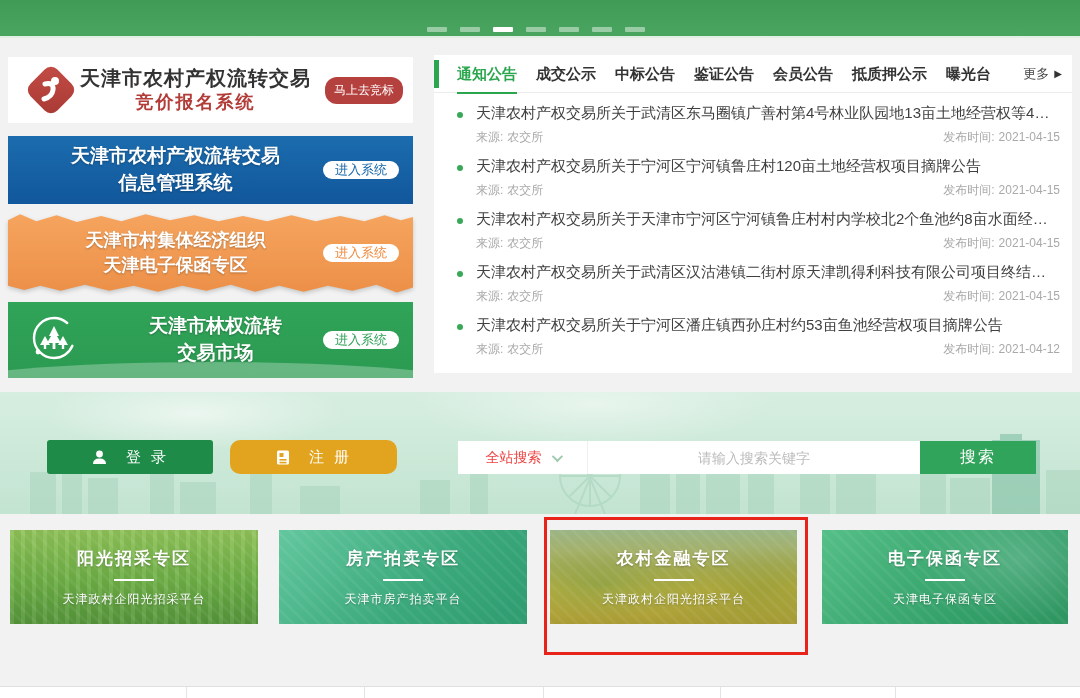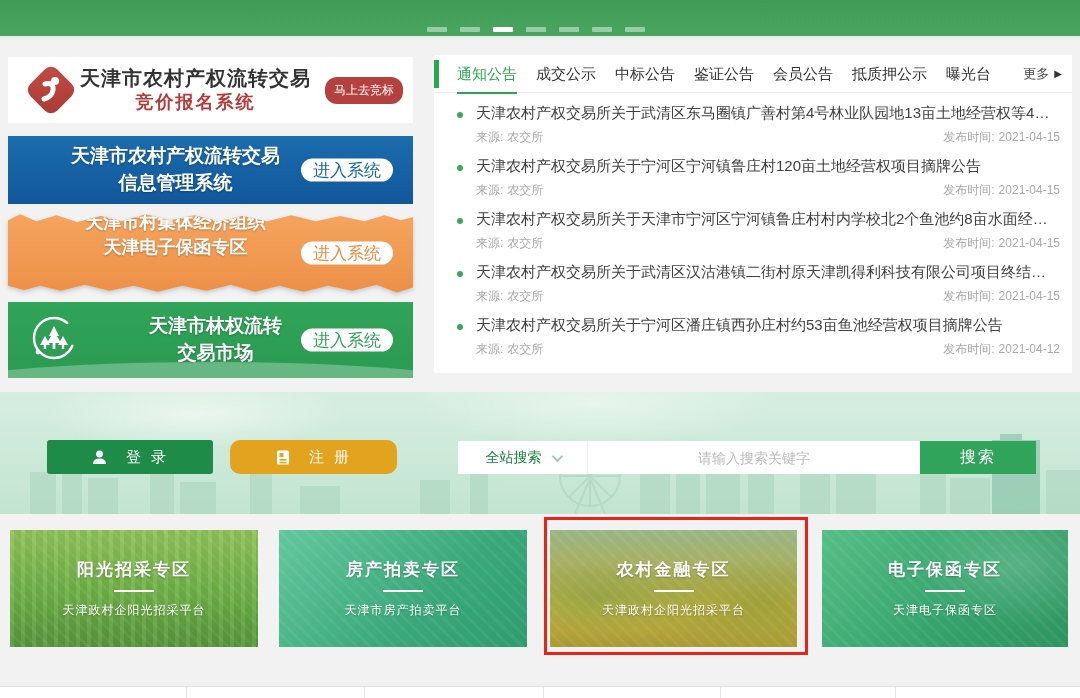--- a/index.html
+++ b/index.html
@@ -36,36 +36,36 @@
   .logo-sub { font-size:18px; font-weight:700; color:#b23c38; letter-spacing:2px; }
   .bid-btn {
     margin-right:10px; flex:0 0 auto; background:#b5413e; color:#ffffff;
     font-size:12px; padding:5px 9px; border:none; border-radius:12px; cursor:pointer;
   }
 
   .side-banner { position:absolute; left:8px; width:405px; color:#ffffff; }
   .side-banner .txt { flex:1; text-align:center; line-height:1.4; font-weight:700;
     text-shadow:0 1px 2px rgba(0,0,0,.28); }
   .enter-btn {
-    position:absolute; right:20px; top:50%; transform:translateY(-50%);
+    position:absolute; right:14px; top:50%; transform:translateY(-50%);
     background:#ffffff; border:none; border-radius:14px; padding:0 12px;
-    font-size:17px; cursor:pointer;
+    font-size:13px; cursor:pointer;
   }
   .banner-blue { top:136px; height:68px;
     background:linear-gradient(180deg,#1b6cae 0%,#11579b 100%);
     display:flex; align-items:center; }
   .banner-blue .txt { font-size:19px; padding-right:70px; }
   .banner-blue .enter-btn { color:#1766a8; }
 
   .banner-orange-wrap { top:210px; height:86px; filter:drop-shadow(0 2px 2px rgba(0,0,0,.18)); }
   .banner-orange {
     width:100%; height:100%;
     background:linear-gradient(180deg,#f6a55f 0%,#ec8f47 100%);
     clip-path:polygon(0 12%,3% 5%,7% 13%,12% 6%,17% 14%,23% 7%,28% 13%,34% 5%,40% 12%,46% 6%,52% 13%,58% 7%,64% 13%,70% 6%,76% 13%,82% 7%,88% 13%,93% 6%,97% 12%,100% 8%,100% 90%,96% 96%,91% 87%,85% 94%,79% 88%,73% 95%,67% 88%,61% 95%,55% 87%,49% 94%,43% 88%,37% 95%,31% 88%,25% 94%,19% 87%,13% 94%,8% 88%,4% 93%,0 88%);
-    display:flex; 
+    display:flex; align-items:center;
   }
   .banner-orange .txt { font-size:18px; padding-right:70px; }
   .banner-orange-wrap .enter-btn { color:#f08a3e; }
 
   .banner-green { top:302px; height:76px;
     background:linear-gradient(180deg,#30a458 0%,#2b9a52 100%);
     display:flex; align-items:center; overflow:hidden; }
   .banner-green::after { content:""; position:absolute; left:-15%; bottom:-30px;
     width:130%; height:46px; background:rgba(255,255,255,.28); border-radius:50%; }
   .banner-green .txt { font-size:19px; padding-right:60px; }
@@ -75,21 +75,21 @@
   
   .notice-panel {
     position:absolute; left:434px; top:55px; width:638px; height:318px;
     background:#ffffff;
   }
   .tabs-row {
     position:relative; height:38px; display:flex; align-items:center;
     padding:0 10px 0 23px; border-bottom:1px solid #ececec;
   }
   .tab-accent { position:absolute; left:0; top:5px; width:5px; height:28px; background:#2ca64e; }
-  .tab { position:relative; font-size:15px; font-weight:400; color:#333333;
+  .tab { position:relative; font-size:15px; font-weight:700; color:#333333;
     margin-right:19px; height:38px; line-height:38px; cursor:pointer; white-space:nowrap;text-align:center; }
   .tab.active { color:#2ca64e; }
   .tab.active::after { content:""; position:absolute; left:0; right:0; bottom:-1px;
     height:2px; background:#2ca64e; }
   .more-link { margin-left:auto; display:flex; align-items:center; gap:5px;
     font-size:13px; color:#444444; cursor:pointer; white-space:nowrap; }
   .more-arrow { font-size:10px; color:#333333; }
 
   .news-item { position:relative; padding:10px 12px 0 23px; height:53px; }
   .bullet { position:absolute; left:23px; top:19px; width:6px; height:6px;
@@ -117,35 +117,35 @@
     display:flex; align-items:center; justify-content:center; gap:18px;
   }
   .login-btn { left:47px; width:166px; background:#1f8b48; }
   .register-btn { left:230px; width:167px; background:#e2a41f;border-radius:10px; }
 
   .search-group { position:absolute; left:458px; top:49px; height:33px; display:flex; }
   .search-scope {
     width:130px; background:#ffffff; display:flex; align-items:center;
     justify-content:center; gap:10px; cursor:pointer; border-right:1px solid #f0f0f0;
   }
-  .search-scope-label { color:#15803d; font-size:14px; }
+  .search-scope-label { color:#ef4444; font-size:14px; }
   .chevron { width:8px; height:8px; border-right:2px solid #9fcbb0;
     border-bottom:2px solid #9fcbb0; transform:rotate(45deg) translateY(-2px); }
   .search-input {
     width:332px; border:none; outline:none; background:#ffffff;
     font-size:14px; text-align:center; color:#444;
     font-family:"Liberation Sans","DejaVu Sans",sans-serif;
   }
   .search-input::placeholder { color:#bcbcbc; }
   .search-btn { width:116px; background:#2fa45a; color:#ffffff; border:none;
     font-size:16px; letter-spacing:2px; cursor:pointer; }
 
   
   .zone-card {
-    position:absolute; top:530px; height:117px; cursor:pointer;
+    position:absolute; top:530px; height:94px; cursor:pointer;
     display:flex; flex-direction:column; align-items:center; justify-content:center;
     color:#ffffff; overflow:hidden;
   }
   .zone-card::before { content:""; position:absolute; inset:0;
     background:repeating-linear-gradient(45deg, rgba(255,255,255,.05) 0 3px, rgba(255,255,255,0) 3px 9px); }
   .zone-title { position:relative; font-size:17px; font-weight:700; letter-spacing:2px;
     text-shadow:0 1px 2px rgba(0,0,0,.25); }
   .zone-divider { position:relative; width:40px; height:2px; background:#ffffff; margin:9px 0 10px; }
   .zone-sub { position:relative; font-size:12px; letter-spacing:1px;
     text-shadow:0 1px 2px rgba(0,0,0,.25); }

